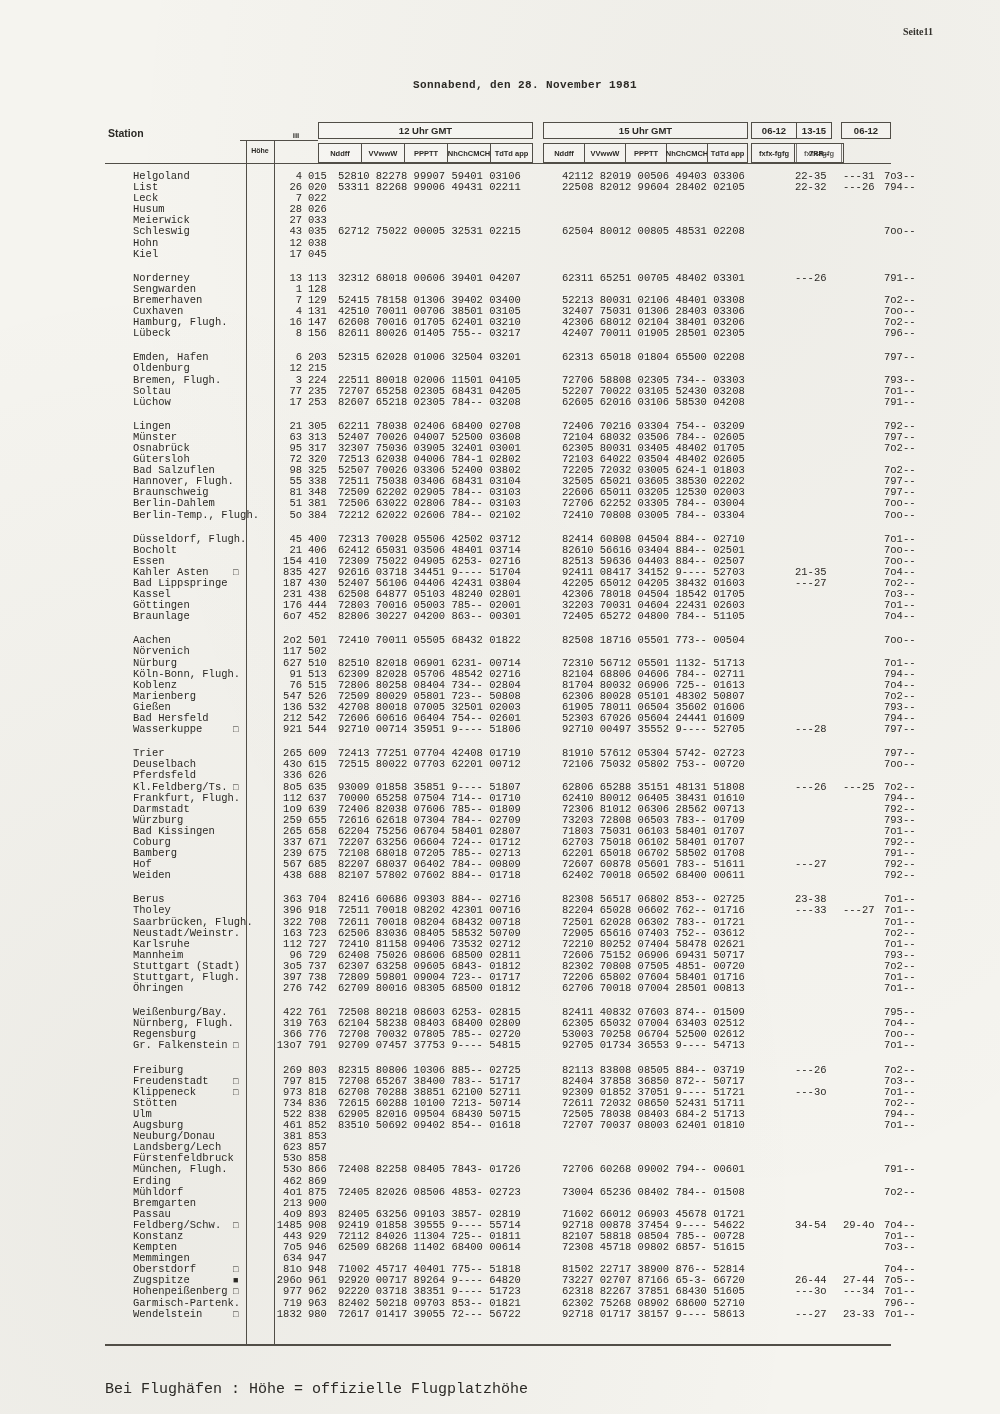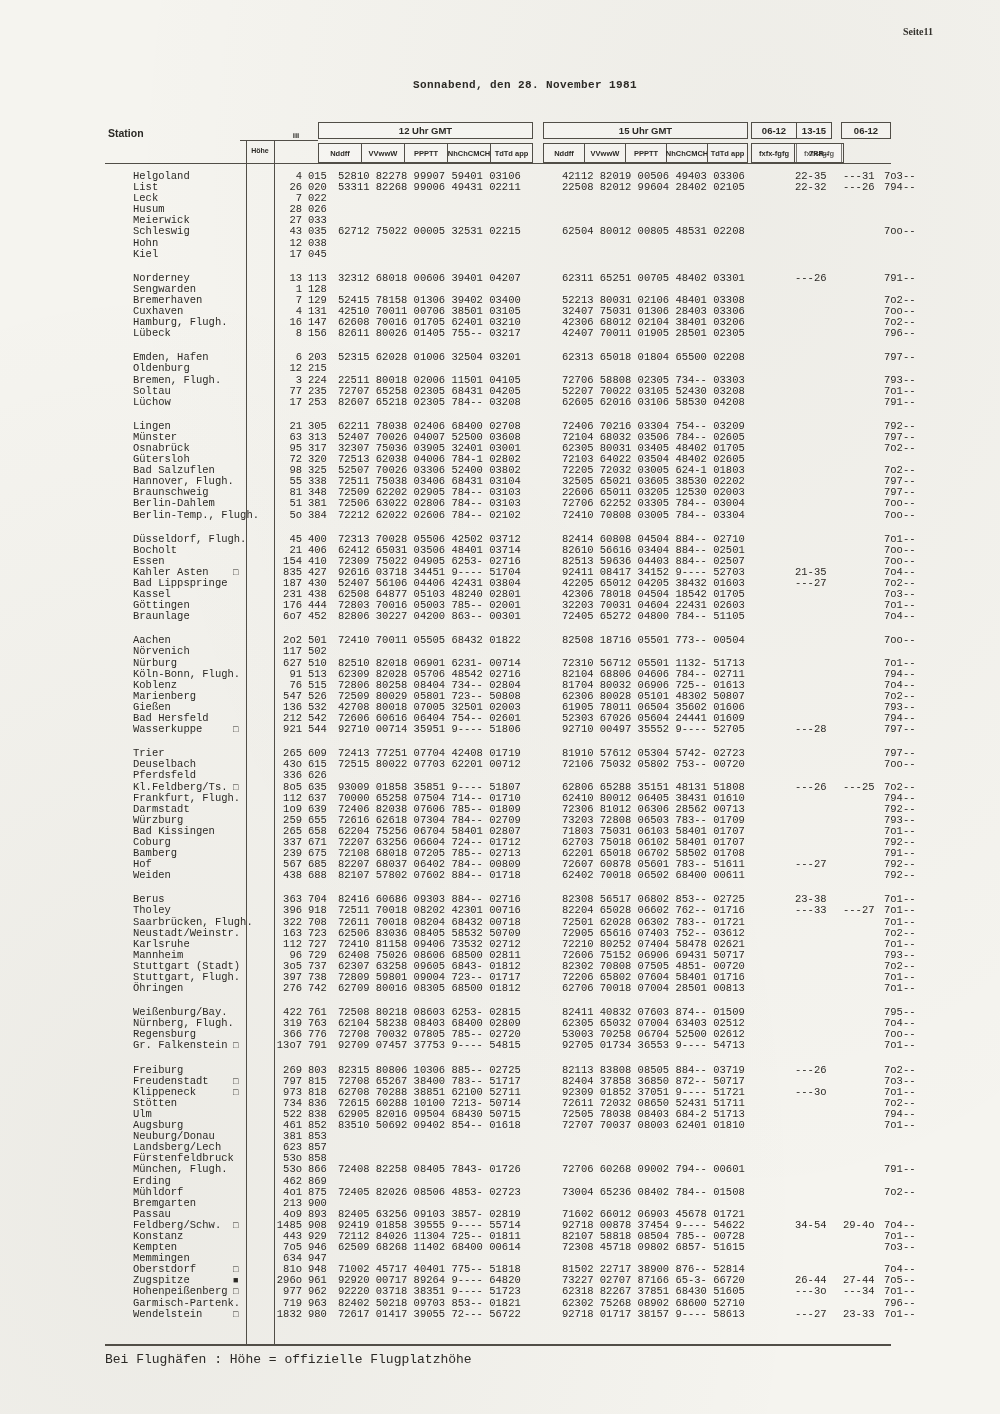--- a/index.html
+++ b/index.html
@@ -36,21 +36,21 @@
   .c{flex:none;overflow:visible;white-space:pre;}
   .name{width:100px;margin-left:105px;}
   .marker{width:42px;font-size:9px;}
   .hoehe{width:27px;text-align:right;}
   .iii{width:36px;padding-left:6px;box-sizing:border-box;}
   .t12{width:213px;}
   .t15{width:231px;padding-left:11px;box-sizing:border-box;}
   .c1{width:48px;margin-left:13px;}
   .c2{width:41px;}
   .c3{width:46px;}
-  .footer{position:absolute;left:105px;top:1352px;font-size:13px;}
+  .footer{position:absolute;left:105px;top:1381px;font-size:15px;}
 </style>
 </head>
 <body>
 
 <div class="page">
 
   <div class="seite">Seite11</div>
   <div class="title">Sonnabend, den 28. November 1981</div>
 
   <div class="station-label">Station</div>

